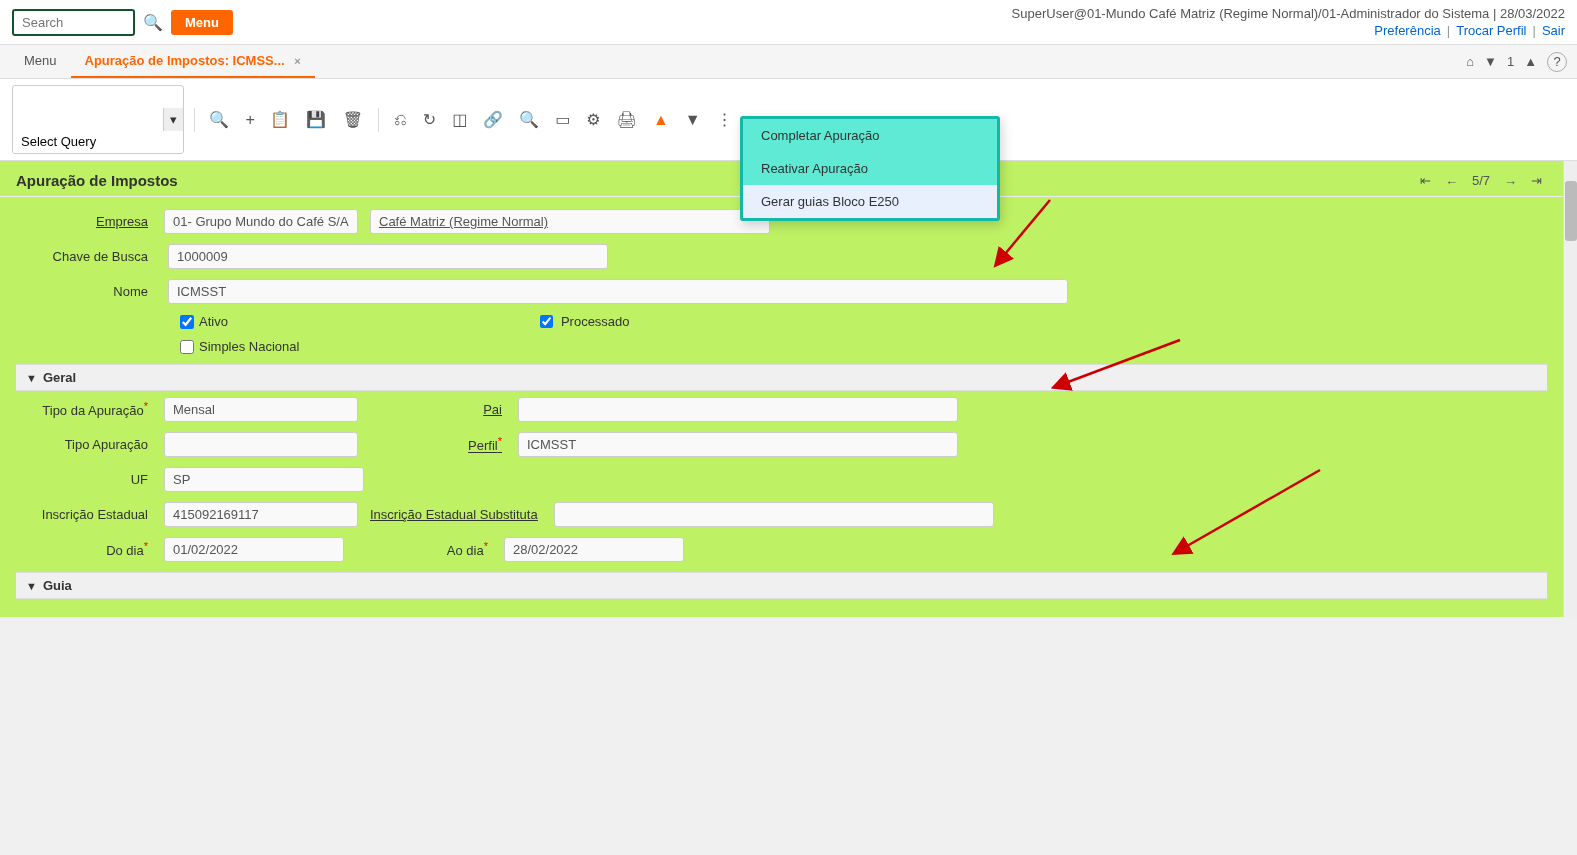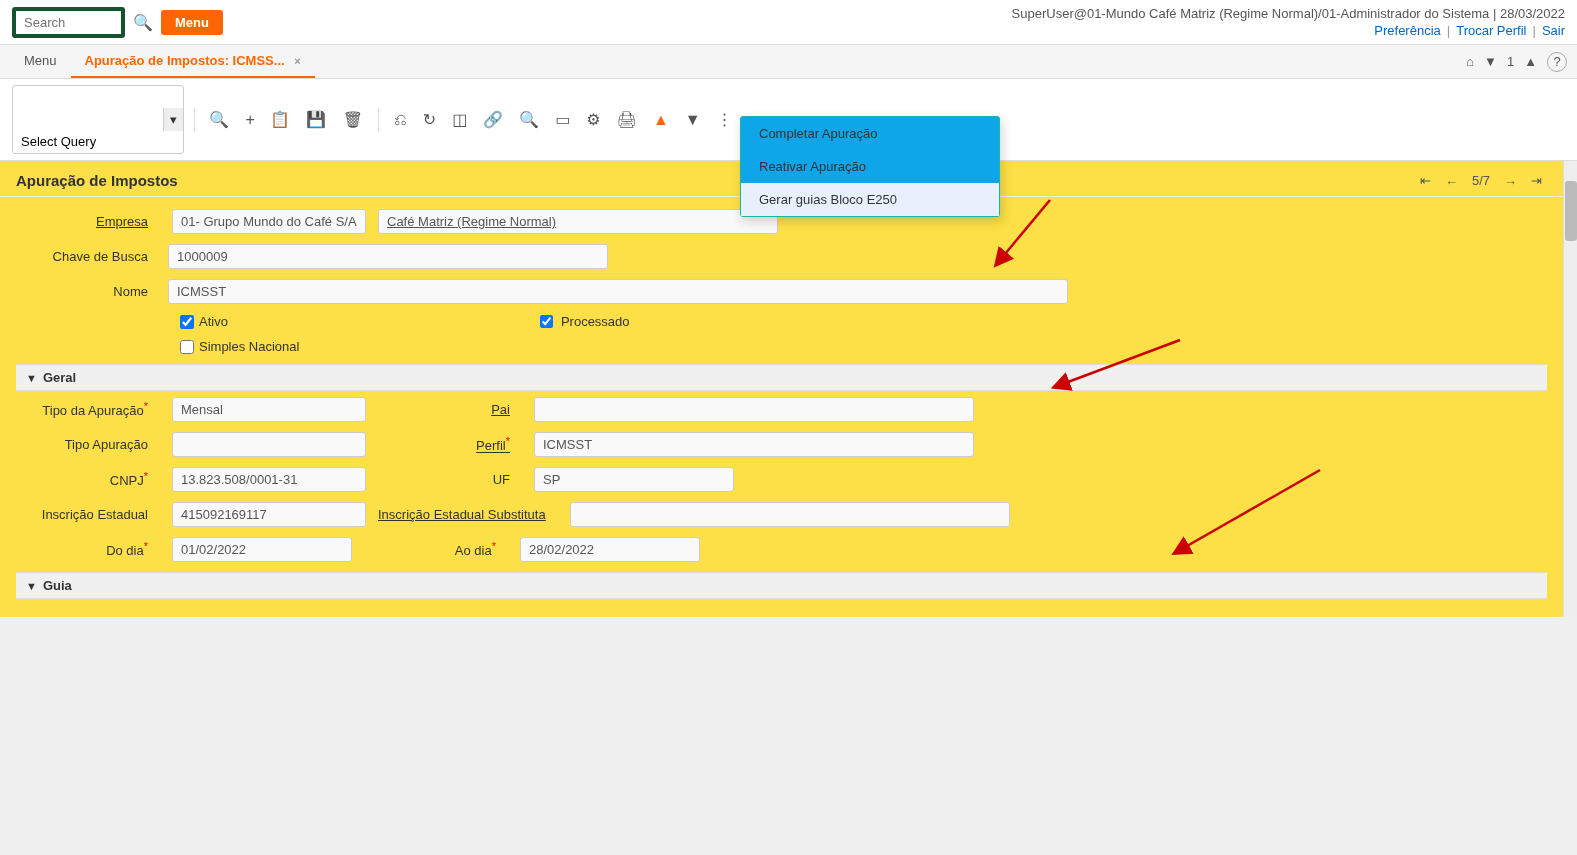--- a/index.html
+++ b/index.html
@@ -9,24 +9,24 @@
     .top-bar {
       background: #fff;
       border-bottom: 1px solid #ddd;
       padding: 6px 12px;
       display: flex;
       align-items: center;
       justify-content: space-between;
     }
     .top-bar-left { display: flex; align-items: center; gap: 8px; }
     .search-box {
-      border: 4px solid #14532d;
+      border: 2px solid #14532d;
       border-radius: 3px;
       padding: 4px 8px;
-      width: 113px;
+      width: 123px;
       font-size: 13px;
     }
     .btn-menu {
       background: #f60;
       color: #fff;
       border: none;
       border-radius: 3px;
       padding: 5px 14px;
       font-size: 13px;
       cursor: pointer;
@@ -127,21 +127,21 @@
     }
     .form-input.wide { max-width: 900px; }
     .form-input.small { max-width: 180px; }
 
     .form-row-double {
       display: flex;
       gap: 12px;
       margin-bottom: 10px;
       align-items: center;
     }
-    .form-group { display: flex; align-items: center; gap: 16px; }
+    .form-group { display: flex; align-items: center; gap: 8px; }
     .form-group .form-label { min-width: 140px; }
     .checkbox-item { display: flex; align-items: center; gap: 5px; }
     .checkbox-item input[type=checkbox] { width: 14px; height: 14px; }
 
     .section-header {
       display: flex;
       align-items: center;
       gap: 6px;
       background: #f0f0f0;
       padding: 5px 10px;
@@ -150,21 +150,21 @@
       border-bottom: 1px solid #ddd;
       font-weight: bold;
       font-size: 13px;
       cursor: pointer;
     }
     .section-header .arrow { font-size: 11px; }
 
     
     .main-wrapper {
       display: flex;
-      background: #fde047;
+      background: #bef264;
     }
     .scroll-area {
       flex: 1;
       overflow-y: auto;
       max-height: 700px;
     }
     .scrollbar-right {
       width: 14px;
       background: #eee;
       border-left: 1px solid #ddd;
@@ -176,22 +176,22 @@
       width: 12px;
       background: #bbb;
       border-radius: 3px;
       margin: 20px 1px 0 1px;
       height: 60px;
     }
     .dropdown-menu {
       position: absolute;
       top: 116px;
       left: 740px;
-      background: #0ea5e9;
-      border: 1px solid #14b8a6;
+      background: #5eead4;
+      border: 3px solid #14b8a6;
       border-radius: 3px;
       box-shadow: 2px 4px 12px rgba(0,0,0,0.18);
       z-index: 20;
       min-width: 260px;
     }
     .dropdown-item {
       padding: 9px 18px;
       cursor: pointer;
       color: #333;
       font-size: 13px;
@@ -353,26 +353,20 @@
           </div>
           <div class="form-group" style="flex:1;">
             <span class="form-label underline">
               <span>Perfil</span><span class="required" style="color:red;">*</span>
             </span>
             <input class="form-input" type="text" style="flex: 1 1 0%; max-width: 440px;" readonly="" value="ICMSST">
           </div>
         </div>
 
         <div class="form-row-double" style="margin-bottom:10px;align-items:center;">
-          <div class="form-group">
-            <span class="form-label">
-              <span>CNPJ</span><span class="required" style="color:red;">*</span>
-            </span>
-            <input class="form-input" type="text" readonly="" value="13.823.508/0001-31" style="">
-          </div>
           <div class="form-group" style="flex:1;">
             <span class="form-label">UF</span>
             <input class="form-input" type="text" style="max-width: 200px;" readonly="" value="SP">
           </div>
         </div>
 
         <div class="form-row-double" style="margin-bottom:10px;align-items:center;justify-content:center;">
           <div class="form-group">
             <span class="form-label">Inscrição Estadual</span>
             <input class="form-input" type="text" readonly="" value="415092169117" style="">

